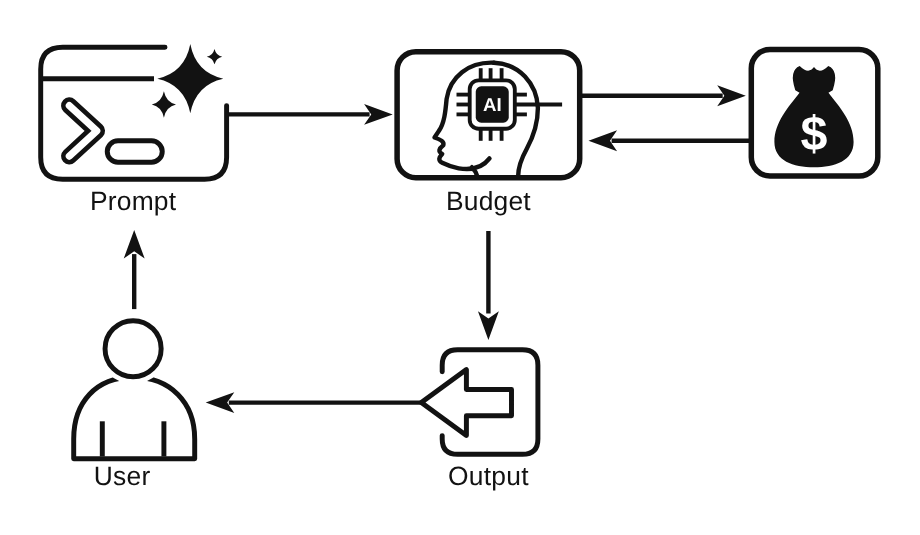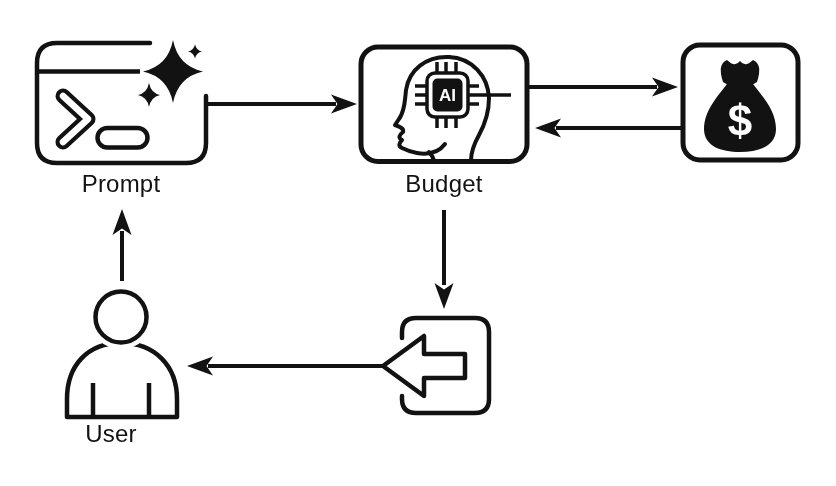--- a/index.html
+++ b/index.html
@@ -132,14 +132,15 @@
         <line x1="149" y1="383" x2="149" y2="415" stroke="#121212" stroke-width="4.5"></line>
 
         <circle cx="121" cy="317" r="25.5" fill="#ffffff" stroke="#ffffff" stroke-width="13"></circle>
         <circle cx="121" cy="317" r="25.5" fill="#ffffff" stroke="#121212" stroke-width="4.5"></circle>
       </g>
     </g>
   </svg>
 
   <div class="node-label" style="left:121px;top:172px;">Prompt</div>
   <div class="node-label" style="left:444px;top:172px;">Budget</div>
+  <div class="node-label" style="left:444px;top:422px;">Output</div>
   <div class="node-label" style="left:111px;top:422px;">User</div>
 </div>
 
 </body></html>

